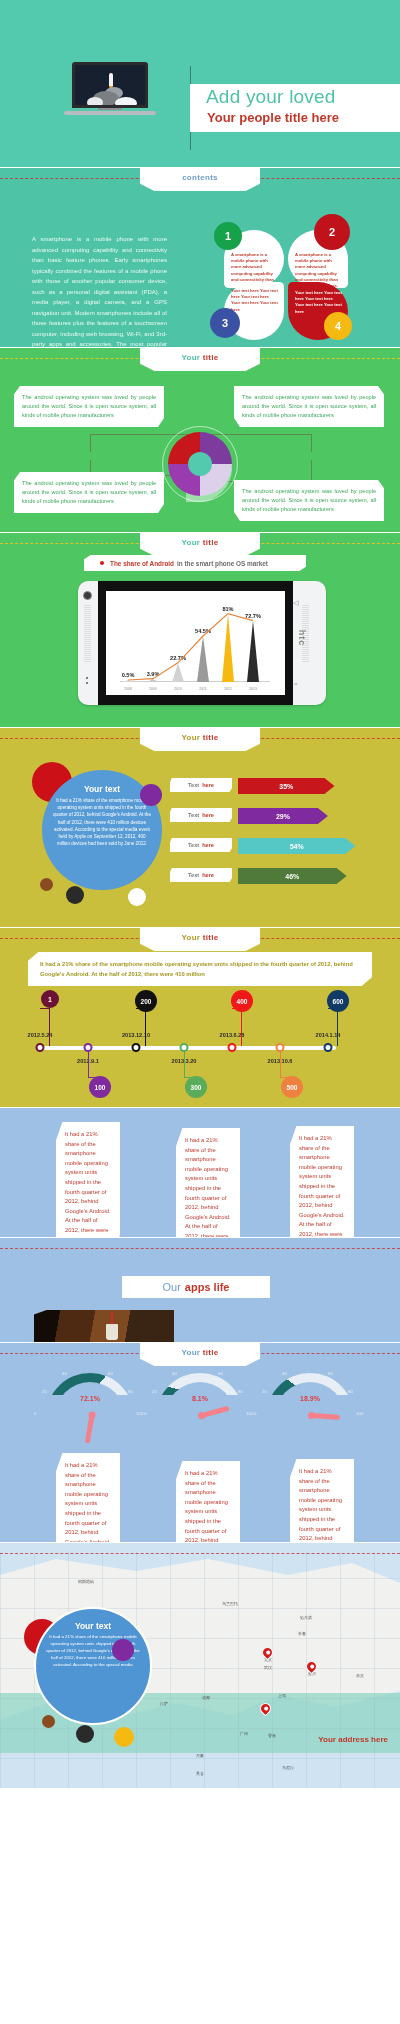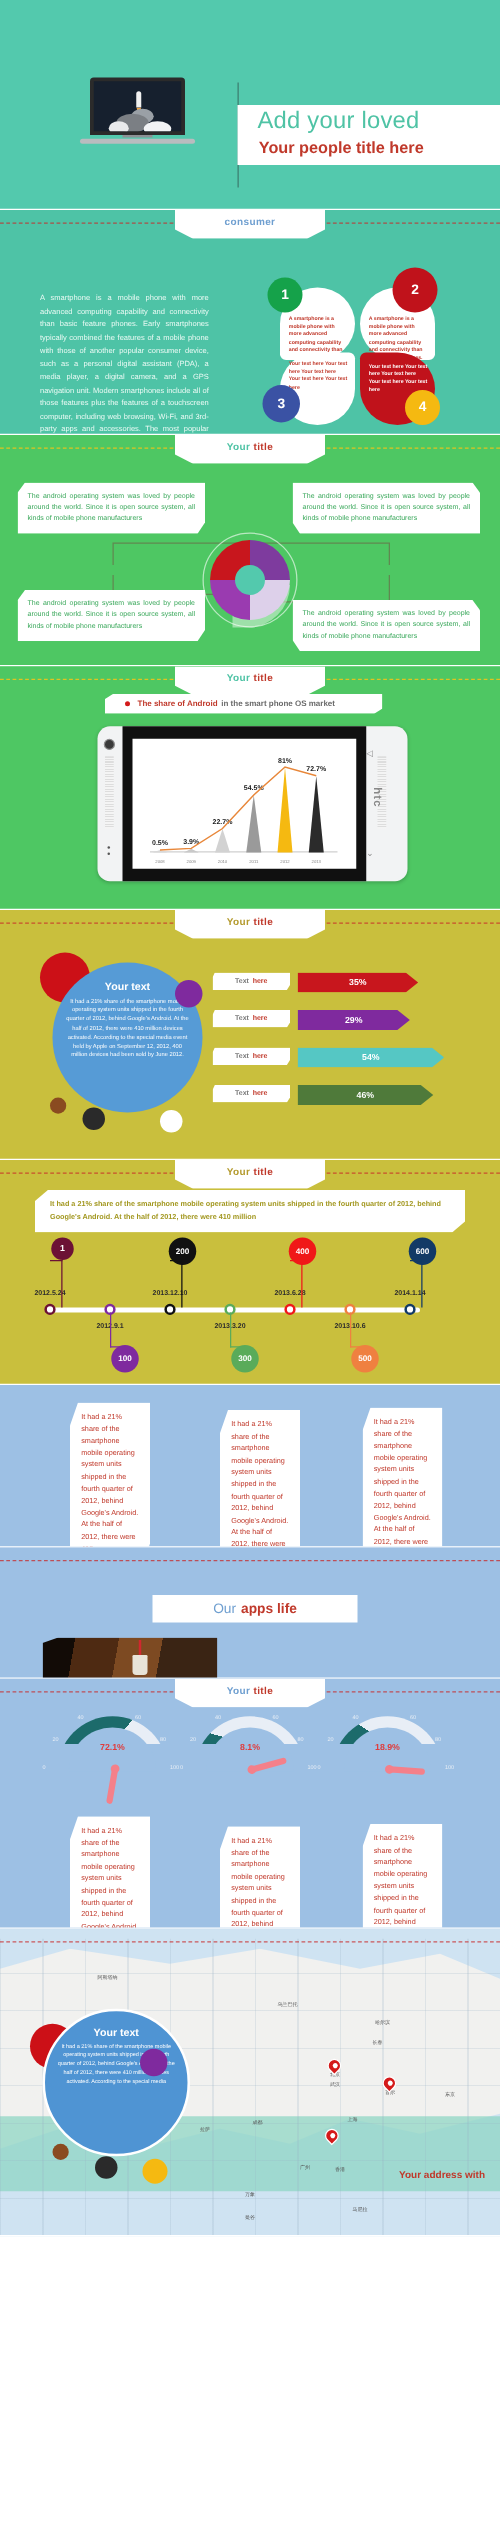--- a/index.html
+++ b/index.html
@@ -153,21 +153,21 @@
      display:flex; align-items:center; justify-content:center; transform:translateX(-50%);}
 
   
   .s7 { height:130px; background:#9dc0e4; }
   .card{ position:absolute; background:#fff; padding:8px 9px; font-size:5.8px; line-height:9.6px;
      color:#c0392b; width:64px;
      clip-path:polygon(10% 0,100% 0,100% 86%,90% 100%,0 100%,0 14%);}
 
   
   .s8 { height:105px; background:#9dc0e4; }
-  .sl-title{ position:absolute; left:122px; top:38px; width:164px; height:22px; background:#fff;
+  .sl-title{ position:absolute; left:122px; top:38px; width:148px; height:22px; background:#fff;
      display:flex;align-items:center;justify-content:center;font-size:11px;}
   .sl-title .b{color:#6f9fd0;} .sl-title .r{color:#c0392b;font-weight:bold;padding-left:4px;}
   .photo{ position:absolute; left:34px; top:72px; width:140px; height:34px;
      background:linear-gradient(100deg,#120b06 0 18%,#4e2a12 18% 42%,#7d4a22 42% 66%,#3a2414 66% 100%);
      clip-path:polygon(9% 0,100% 0,100% 100%,0 100%,0 13%);}
   .cup{position:absolute;left:72px;top:14px;width:12px;height:16px;background:#e8e4d8;border-radius:1px 1px 3px 3px;}
   .straw{position:absolute;left:77px;top:2px;width:2px;height:14px;background:#d0282f;}
 
   
   .s9 { height:200px; background:#9dc0e4; }
@@ -218,21 +218,21 @@
     <div class="s1-divider"></div>
     <div class="s1-band"></div>
     <div class="s1-t1">Add your loved</div>
     <div class="s1-t2">Your people title here</div>
   </section>
 
   <section class="slide s2">
     <div class="ribbon-wrap">
       <div class="ribbon-line"></div>
       <div class="ribbon-tab">
-        <span class="tab-c">consumer</span>
+        <span class="tab-c">contents</span>
       </div>
     </div>
     <div class="s2-body">A smartphone is a mobile phone with more advanced computing capability and connectivity than basic feature phones. Early smartphones typically combined the features of a mobile phone with those of another popular consumer device, such as a personal digital assistant (PDA), a media player, a digital camera, and a GPS navigation unit. Modern smartphones include all of those features plus the features of a touchscreen computer, including web browsing, Wi-Fi, and 3rd-party apps and accessories. The most popular smartphones today are powered by Google's Android and Apple's iOS mobile operating systems.</div>
 
     <div class="petals">
       <div class="petal p1">
         <div class="petal-txt">A smartphone is a mobile phone with more advanced computing capability and connectivity than</div>
         </div>
       <div class="petal p2">
         <div class="petal-txt">A smartphone is a mobile phone with more advanced computing capability and connectivity than basic feature phones. Early smartphones typically combined the features</div>
@@ -494,16 +494,16 @@
     <div class="pin" style="left:260px;top:160px"></div>
     <div class="cir c-red" style="left:24px;top:76px;width:36px;height:36px"></div>
     <div class="bubble-map">
       <h4>Your text</h4>
       <p>It had a 21% share of the smartphone mobile operating system units shipped in the fourth quarter of 2012, behind Google's Android. At the half of 2012, there were 410 million devices activated. According to the special media</p>
     </div>
     <div class="cir" style="left:112px;top:96px;width:22px;height:22px;background:#7f2a9e"></div>
     <div class="cir" style="left:42px;top:172px;width:13px;height:13px;background:#8a4b20"></div>
     <div class="cir" style="left:76px;top:182px;width:18px;height:18px;background:#2a2a2a"></div>
     <div class="cir" style="left:114px;top:184px;width:20px;height:20px;background:#f5b911"></div>
-    <div class="addr">Your address with</div>
+    <div class="addr">Your address here</div>
   </section>
 
 </div>
 
 </body></html>

